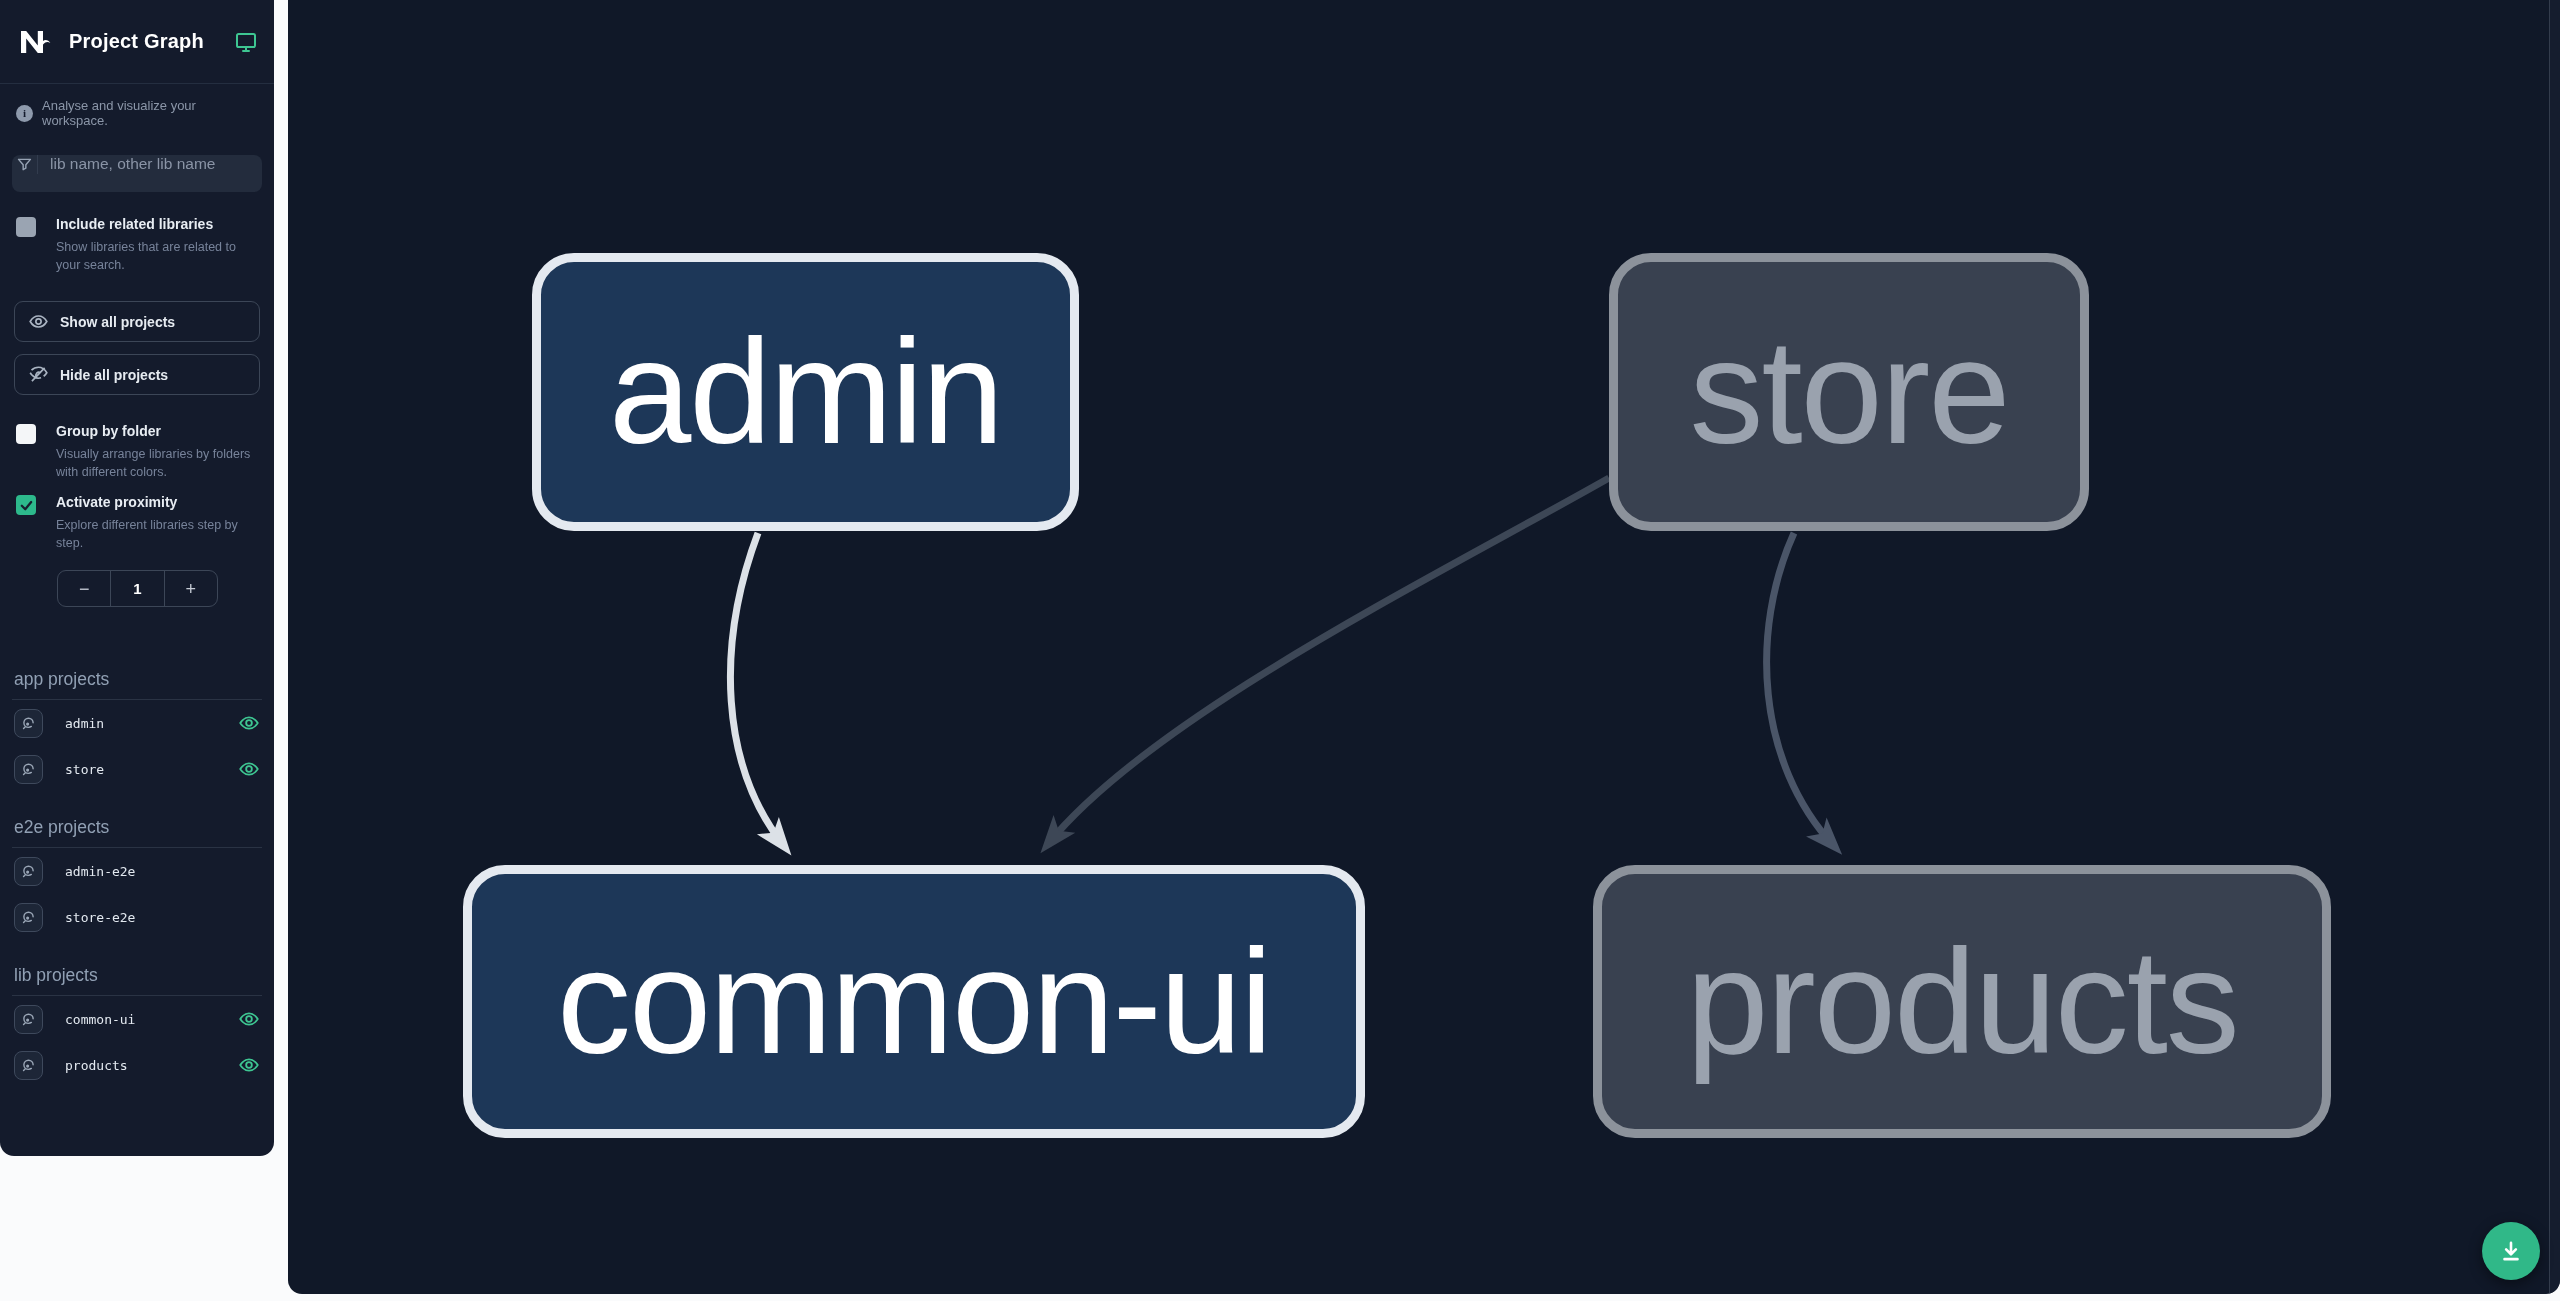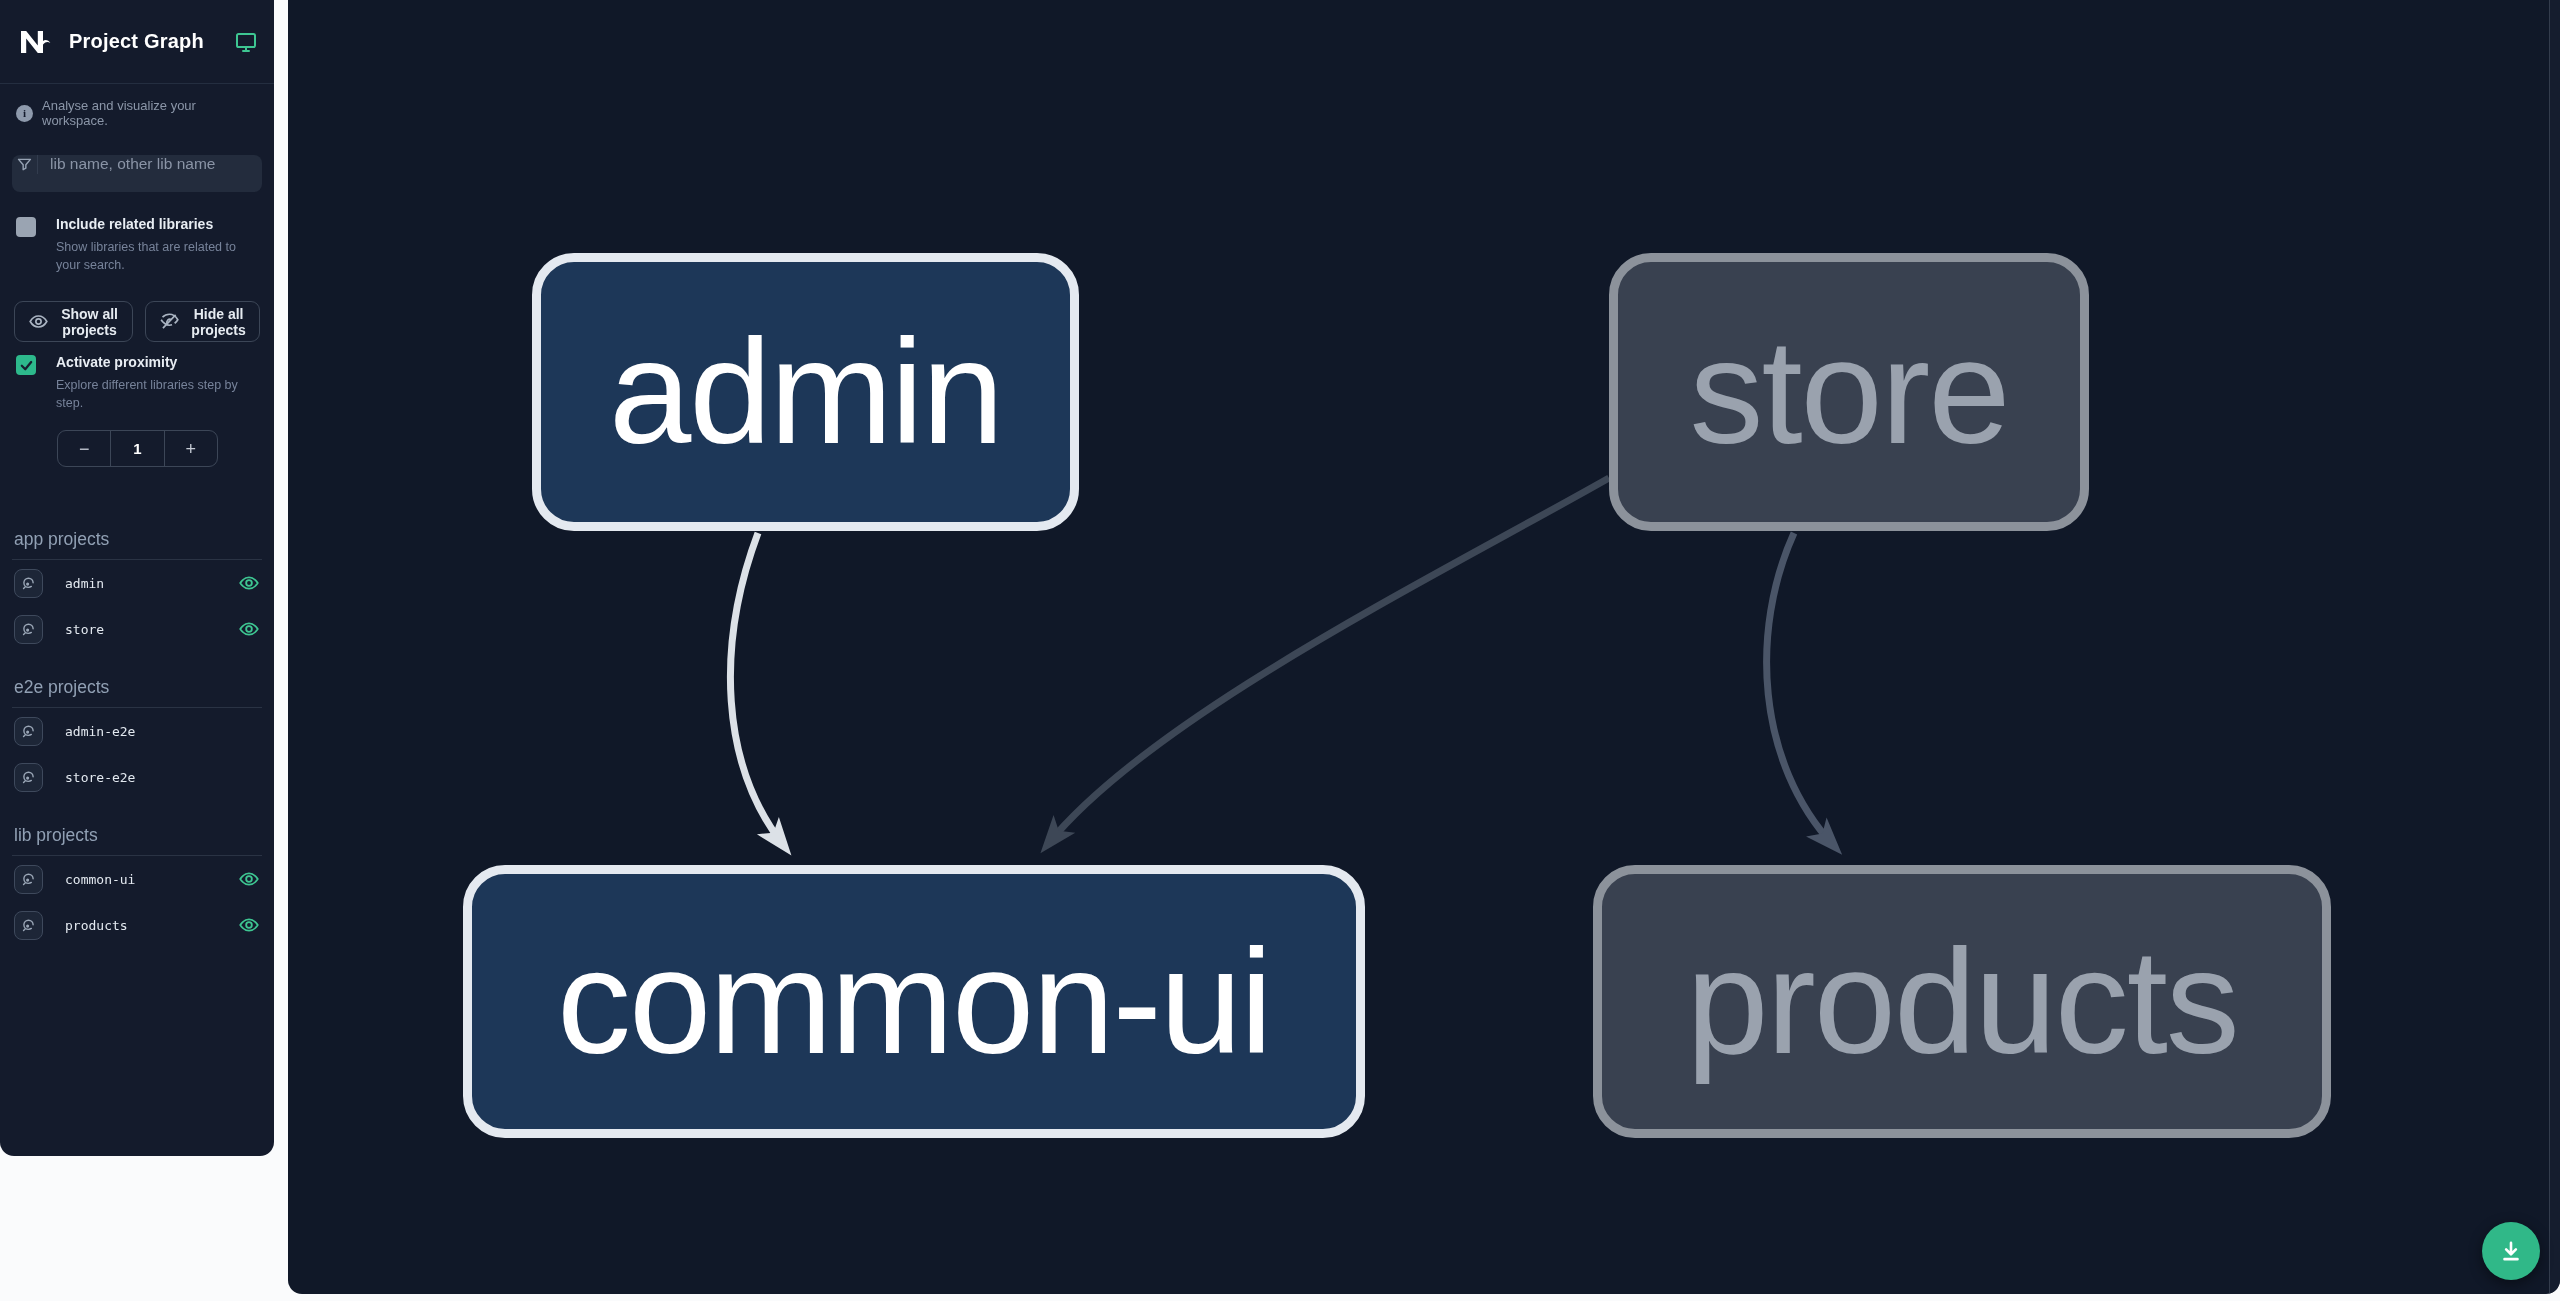--- a/index.html
+++ b/index.html
@@ -47,21 +47,21 @@
   .check-row{display:flex;gap:20px;padding:0 16px;margin-top:24px;cursor:pointer;}
   .cb{width:20px;height:20px;border-radius:4px;flex:0 0 20px;margin-top:1px;
       display:flex;align-items:center;justify-content:center;}
   .cb-gray{background:#9aa4b2;}
   .cb-white{background:#f4f6f8;}
   .cb-checked{background:#2db98c;}
   .check-text{display:flex;flex-direction:column;}
   .check-label{font-size:14px;font-weight:700;color:#e8edf3;line-height:1.25;}
   .check-desc{font-size:12.5px;color:#77839a;line-height:1.5;margin-top:4px;max-width:212px;}
 
-  .sb-buttons{margin-top:26px;display:flex;flex-direction:row;gap:12px;padding:0 14px;}
+  .sb-buttons{margin-top:26px;display:flex;flex-direction:column;gap:12px;padding:0 14px;}
   .sb-btn{
     height:41px;border:1px solid #3c4657;border-radius:9px;background:transparent;
     display:flex;align-items:center;gap:11px;padding:0 13px;cursor:pointer;
     font-family:"Liberation Sans",sans-serif;
   }
   .sb-btn .btn-ic{width:21px;height:21px;display:flex;}
   .sb-btn .btn-label{font-size:14px;font-weight:700;color:#e6ebf1;}
 
   .group-row{margin-top:28px;}
   .prox-row{margin-top:12px;}
@@ -183,20 +183,27 @@
           <svg viewBox="0 0 24 24" fill="none" stroke="#aab4c2" stroke-width="1.9">
             <path d="M4 7c2-2 4.7-3.3 8-3.3 5.8 0 9.5 6.3 9.5 6.3s-1.3 2.2-3.6 4"></path>
             <path d="M9.5 14.5A3.4 3.4 0 0 1 14 9.8M2.5 10s1.4 2.5 4 4.3c1.6 1.1 3.5 2 5.5 2 1 0 2-.2 2.9-.5"></path>
             <path d="M4.5 19.5 19 4.5"></path>
           </svg>
         </span>
         <span class="btn-label">Hide all projects</span>
       </button>
     </div>
 
+    <label class="check-row group-row">
+      <span class="cb cb-white"></span>
+      <span class="check-text">
+        <span class="check-label">Group by folder</span>
+        <span class="check-desc">Visually arrange libraries by folders with different colors.</span>
+      </span>
+    </label>
 
     <label class="check-row prox-row">
       <span class="cb cb-checked">
         <svg viewBox="0 0 24 24" width="15" height="15" fill="none" stroke="#17202f" stroke-width="3.6" stroke-linecap="round" stroke-linejoin="round">
           <path d="M4.5 12.5 10 18 19.5 6.5"></path>
         </svg>
       </span>
       <span class="check-text">
         <span class="check-label">Activate proximity</span>
         <span class="check-desc">Explore different libraries step by step.</span>

